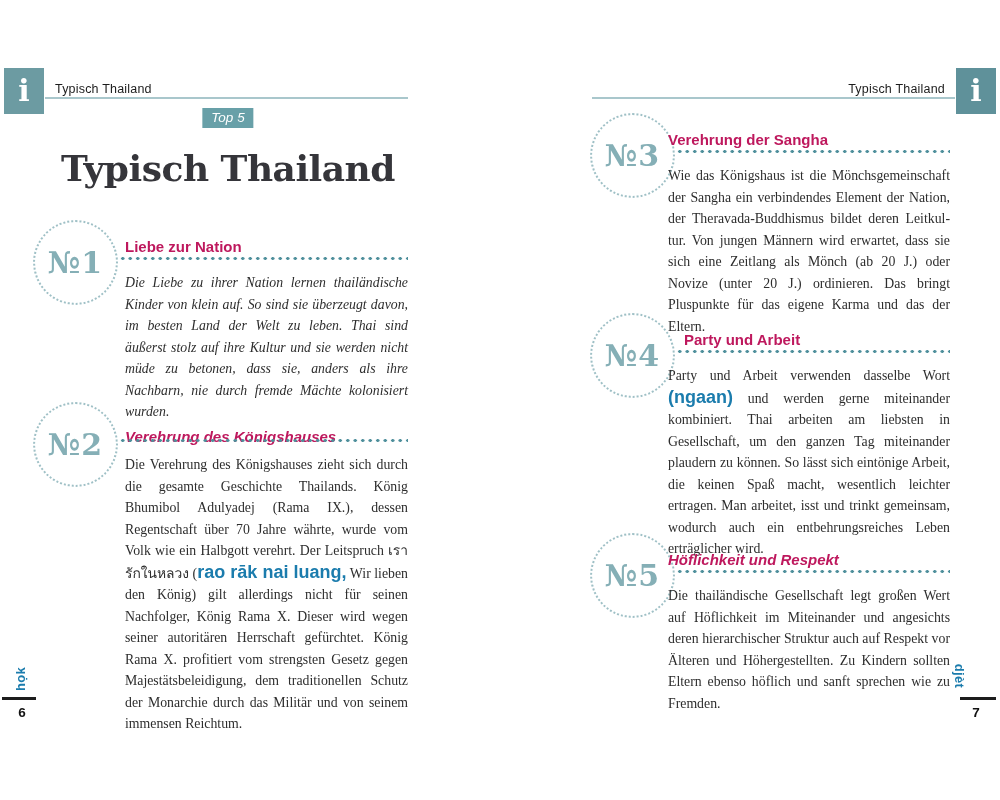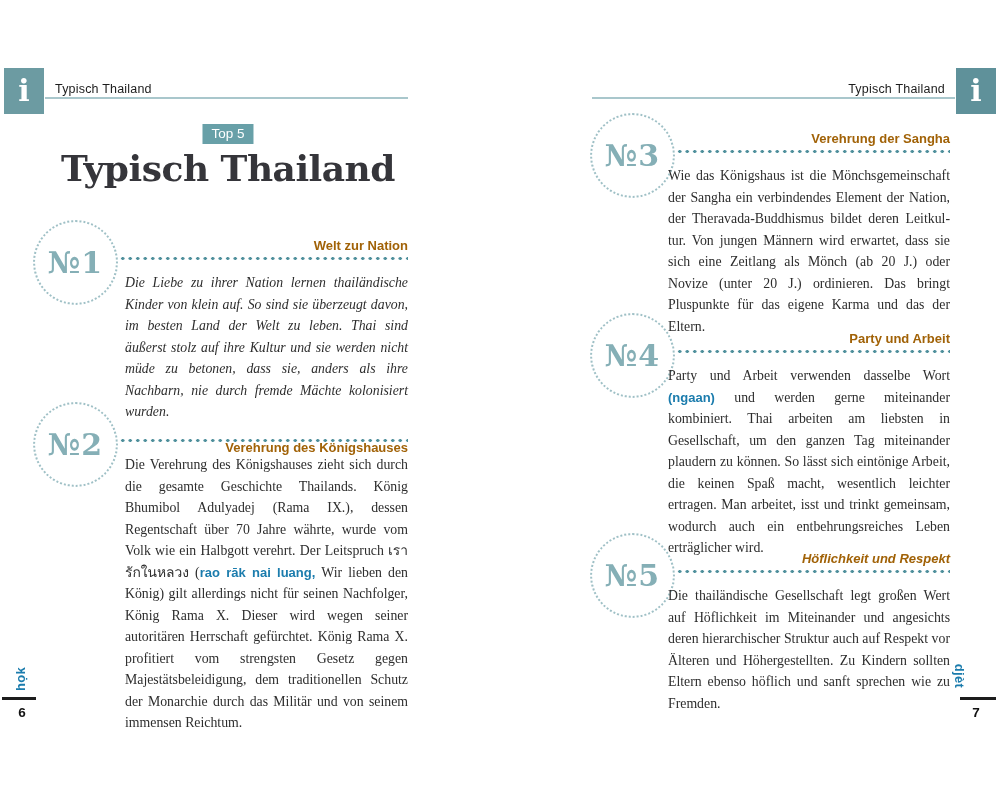--- a/index.html
+++ b/index.html
@@ -24,50 +24,50 @@
   
   .runhead{font-size:12.5px;color:#1c1c1c;font-weight:500;letter-spacing:.2px}
   .runhead.left{left:55px;top:82px}
   .runhead.right{left:590px;top:82px;width:355px;text-align:right}
   .hrule{height:1.5px;background:#A9C7CC}
   .hrule.left{left:45px;top:97px;width:363px}
   .hrule.right{left:592px;top:97px;width:363px}
 
   
   .badge{
-    left:228px;top:124px;transform:translateX(-50%);
+    left:228px;top:108px;transform:translateX(-50%);
     background:#68A0A8;color:#ffffff;font-size:13.5px;font-weight:500;
-    padding:2px 9px 3px;white-space:nowrap;
+    padding:2px 9px 3px;white-space:nowrap;font-style:italic;
   }
   .title{
     left:228px;top:146px;transform:translateX(-50%);
     font-family:"DejaVu Serif",serif;font-weight:bold;font-size:36px;
     color:#35353A;white-space:nowrap;letter-spacing:-.5px;line-height:44px;margin:0;
   }
 
   
   .num-circle{
     width:85px;height:85px;box-sizing:border-box;border:2px dotted #9FC0C6;border-radius:50%;
     display:flex;align-items:center;justify-content:center;background:#fff;
   }
   .num{
     font-family:"DejaVu Serif",serif;font-weight:bold;font-size:30px;
     color:#85AFB6;letter-spacing:1px;line-height:1;
   }
-  .sec-heading{font-size:13px;font-weight:bold;color:#a16207;text-align:right;white-space:nowrap}
+  .sec-heading{font-size:15px;font-weight:bold;color:#be185d;text-align:left;white-space:nowrap}
   .dots{
     height:5px;
     background-image:radial-gradient(circle,#4E8F9B 1.5px,transparent 1.8px);
     background-size:7.5px 5px;background-repeat:repeat-x;background-position:0 50%;
   }
   .sec-body{
     font-family:"Liberation Serif",serif;font-size:13.8px;line-height:21.5px;
     color:#2D2D2D;text-align:justify;hyphens:manual;-webkit-hyphens:manual;
   }
-  .hl{font-family:"Liberation Sans",sans-serif;font-weight:bold;color:#1B7CAD;font-size:13px}
+  .hl{font-family:"Liberation Sans",sans-serif;font-weight:bold;color:#1B7CAD;font-size:18px}
 
   
   .margin-word{
     width:40px;height:40px;display:flex;align-items:center;justify-content:center;
     font-size:13px;font-weight:bold;color:#1B7CAD;letter-spacing:.3px;white-space:nowrap;
   }
   .margin-word.left{left:0px;top:659px;transform:rotate(-90deg)}
   .margin-word.right{left:940px;top:656px;transform:rotate(90deg)}
   .pn-rule{height:2.5px;background:#1d1d1d}
   .pn-rule.left{left:2px;top:697px;width:34px}
@@ -88,27 +88,27 @@
     <div class="abs runhead left">Typisch Thailand</div>
     <div class="abs hrule left"></div>
 
     <div class="abs badge">Top 5</div>
     <h1 class="abs title">Typisch Thailand</h1>
 
     <div id="sections-left">
         <div class="abs num-circle" style="left: 33px; top: 220px;">
           <span class="num">№1</span>
         </div>
-        <div class="abs sec-heading" style="left: 125px; top: 238px; width: 283px;">Welt zur Nation</div>
+        <div class="abs sec-heading" style="left: 125px; top: 238px; width: 283px;">Liebe zur Nation</div>
         <div class="abs dots" style="left: 119px; top: 256px; width: 289px;"></div>
         <div class="abs sec-body" style="left: 125px; top: 272px; width: 283px; font-style: italic;"><span>Die Liebe zu ihrer Nation lernen thailändische Kin­der von klein auf. So sind sie überzeugt davon, im besten Land der Welt zu leben. Thai sind äußerst stolz auf ihre Kultur und sie werden nicht müde zu betonen, dass sie, anders als ihre Nachbarn, nie durch fremde Mächte kolonisiert wurden.</span></div>
         <div class="abs num-circle" style="left: 33px; top: 402px;">
           <span class="num">№2</span>
         </div>
-        <div class="abs sec-heading" style="left: 125px; top: 440px; width: 283px;">Verehrung des Königshauses</div>
+        <div class="abs sec-heading" style="left: 125px; top: 428px; width: 283px; font-style: italic;">Verehrung des Königshauses</div>
         <div class="abs dots" style="left: 119px; top: 438px; width: 289px;"></div>
         <div class="abs sec-body" style="left: 125px; top: 454px; width: 283px;"><span>Die Verehrung des Königshauses zieht sich durch die gesamte Geschichte Thailands. König Bhumibol Adulyadej (Rama IX.), dessen Regentschaft über 70 Jahre währte, wurde vom Volk wie ein Halbgott verehrt. Der Leitspruch เรารักในหลวง (</span><span class="hl">rao rāk nai luang,</span><span> Wir lieben den König) gilt allerdings nicht für seinen Nachfolger, König Rama X. Dieser wird wegen seiner autoritären Herrschaft gefürchtet. König Rama X. profitiert vom strengsten Gesetz gegen Majestätsbeleidigung, dem traditionellen Schutz der Monarchie durch das Militär und von seinem immensen Reichtum.</span></div>
       </div>
 
     <div class="abs margin-word left">họk</div>
     <div class="abs pn-rule left"></div>
     <div class="abs pn left">6</div>
   </section>
 
   <section>
@@ -121,21 +121,21 @@
     <div id="sections-right">
         <div class="abs num-circle" style="left: 590px; top: 113px;">
           <span class="num">№3</span>
         </div>
         <div class="abs sec-heading" style="left: 668px; top: 131px; width: 282px;">Verehrung der Sangha</div>
         <div class="abs dots" style="left: 676px; top: 149px; width: 274px;"></div>
         <div class="abs sec-body" style="left: 668px; top: 165px; width: 282px;"><span>Wie das Königshaus ist die Mönchsgemeinschaft der Sangha ein verbindendes Element der Nation, der Theravada-Buddhismus bildet deren Leitkul­tur. Von jungen Männern wird erwartet, dass sie sich eine Zeitlang als Mönch (ab 20 J.) oder Novize (unter 20 J.) ordinieren. Das bringt Pluspunkte für das eigene Karma und das der Eltern.</span></div>
         <div class="abs num-circle" style="left: 590px; top: 313px;">
           <span class="num">№4</span>
         </div>
-        <div class="abs sec-heading" style="left: 668px; top: 331px; width: 282px;">Party und Arbeit</div>
+        <div class="abs sec-heading" style="left: 684px; top: 331px; width: 282px;">Party und Arbeit</div>
         <div class="abs dots" style="left: 676px; top: 349px; width: 274px;"></div>
         <div class="abs sec-body" style="left: 668px; top: 365px; width: 282px;"><span>Party und Arbeit verwenden dasselbe Wort </span><span class="hl">(ngaan)</span><span> und werden gerne miteinander kombiniert. Thai arbeiten am liebsten in Gesellschaft, um den gan­zen Tag miteinander plaudern zu können. So lässt sich eintönige Arbeit, die keinen Spaß macht, we­sentlich leichter ertragen. Man arbeitet, isst und trinkt gemeinsam, wodurch auch ein entbehrungs­reiches Leben erträglicher wird.</span></div>
         <div class="abs num-circle" style="left: 590px; top: 533px;">
           <span class="num">№5</span>
         </div>
         <div class="abs sec-heading" style="left: 668px; top: 551px; width: 282px; font-style: italic;">Höflichkeit und Respekt</div>
         <div class="abs dots" style="left: 676px; top: 569px; width: 274px;"></div>
         <div class="abs sec-body" style="left: 668px; top: 585px; width: 282px;"><span>Die thailändische Gesellschaft legt großen Wert auf Höflichkeit im Miteinander und angesichts deren hierarchischer Struktur auch auf Respekt vor Älte­ren und Höhergestellten. Zu Kindern sollten Eltern ebenso höflich und sanft sprechen wie zu Fremden.</span></div>
       </div>
 

